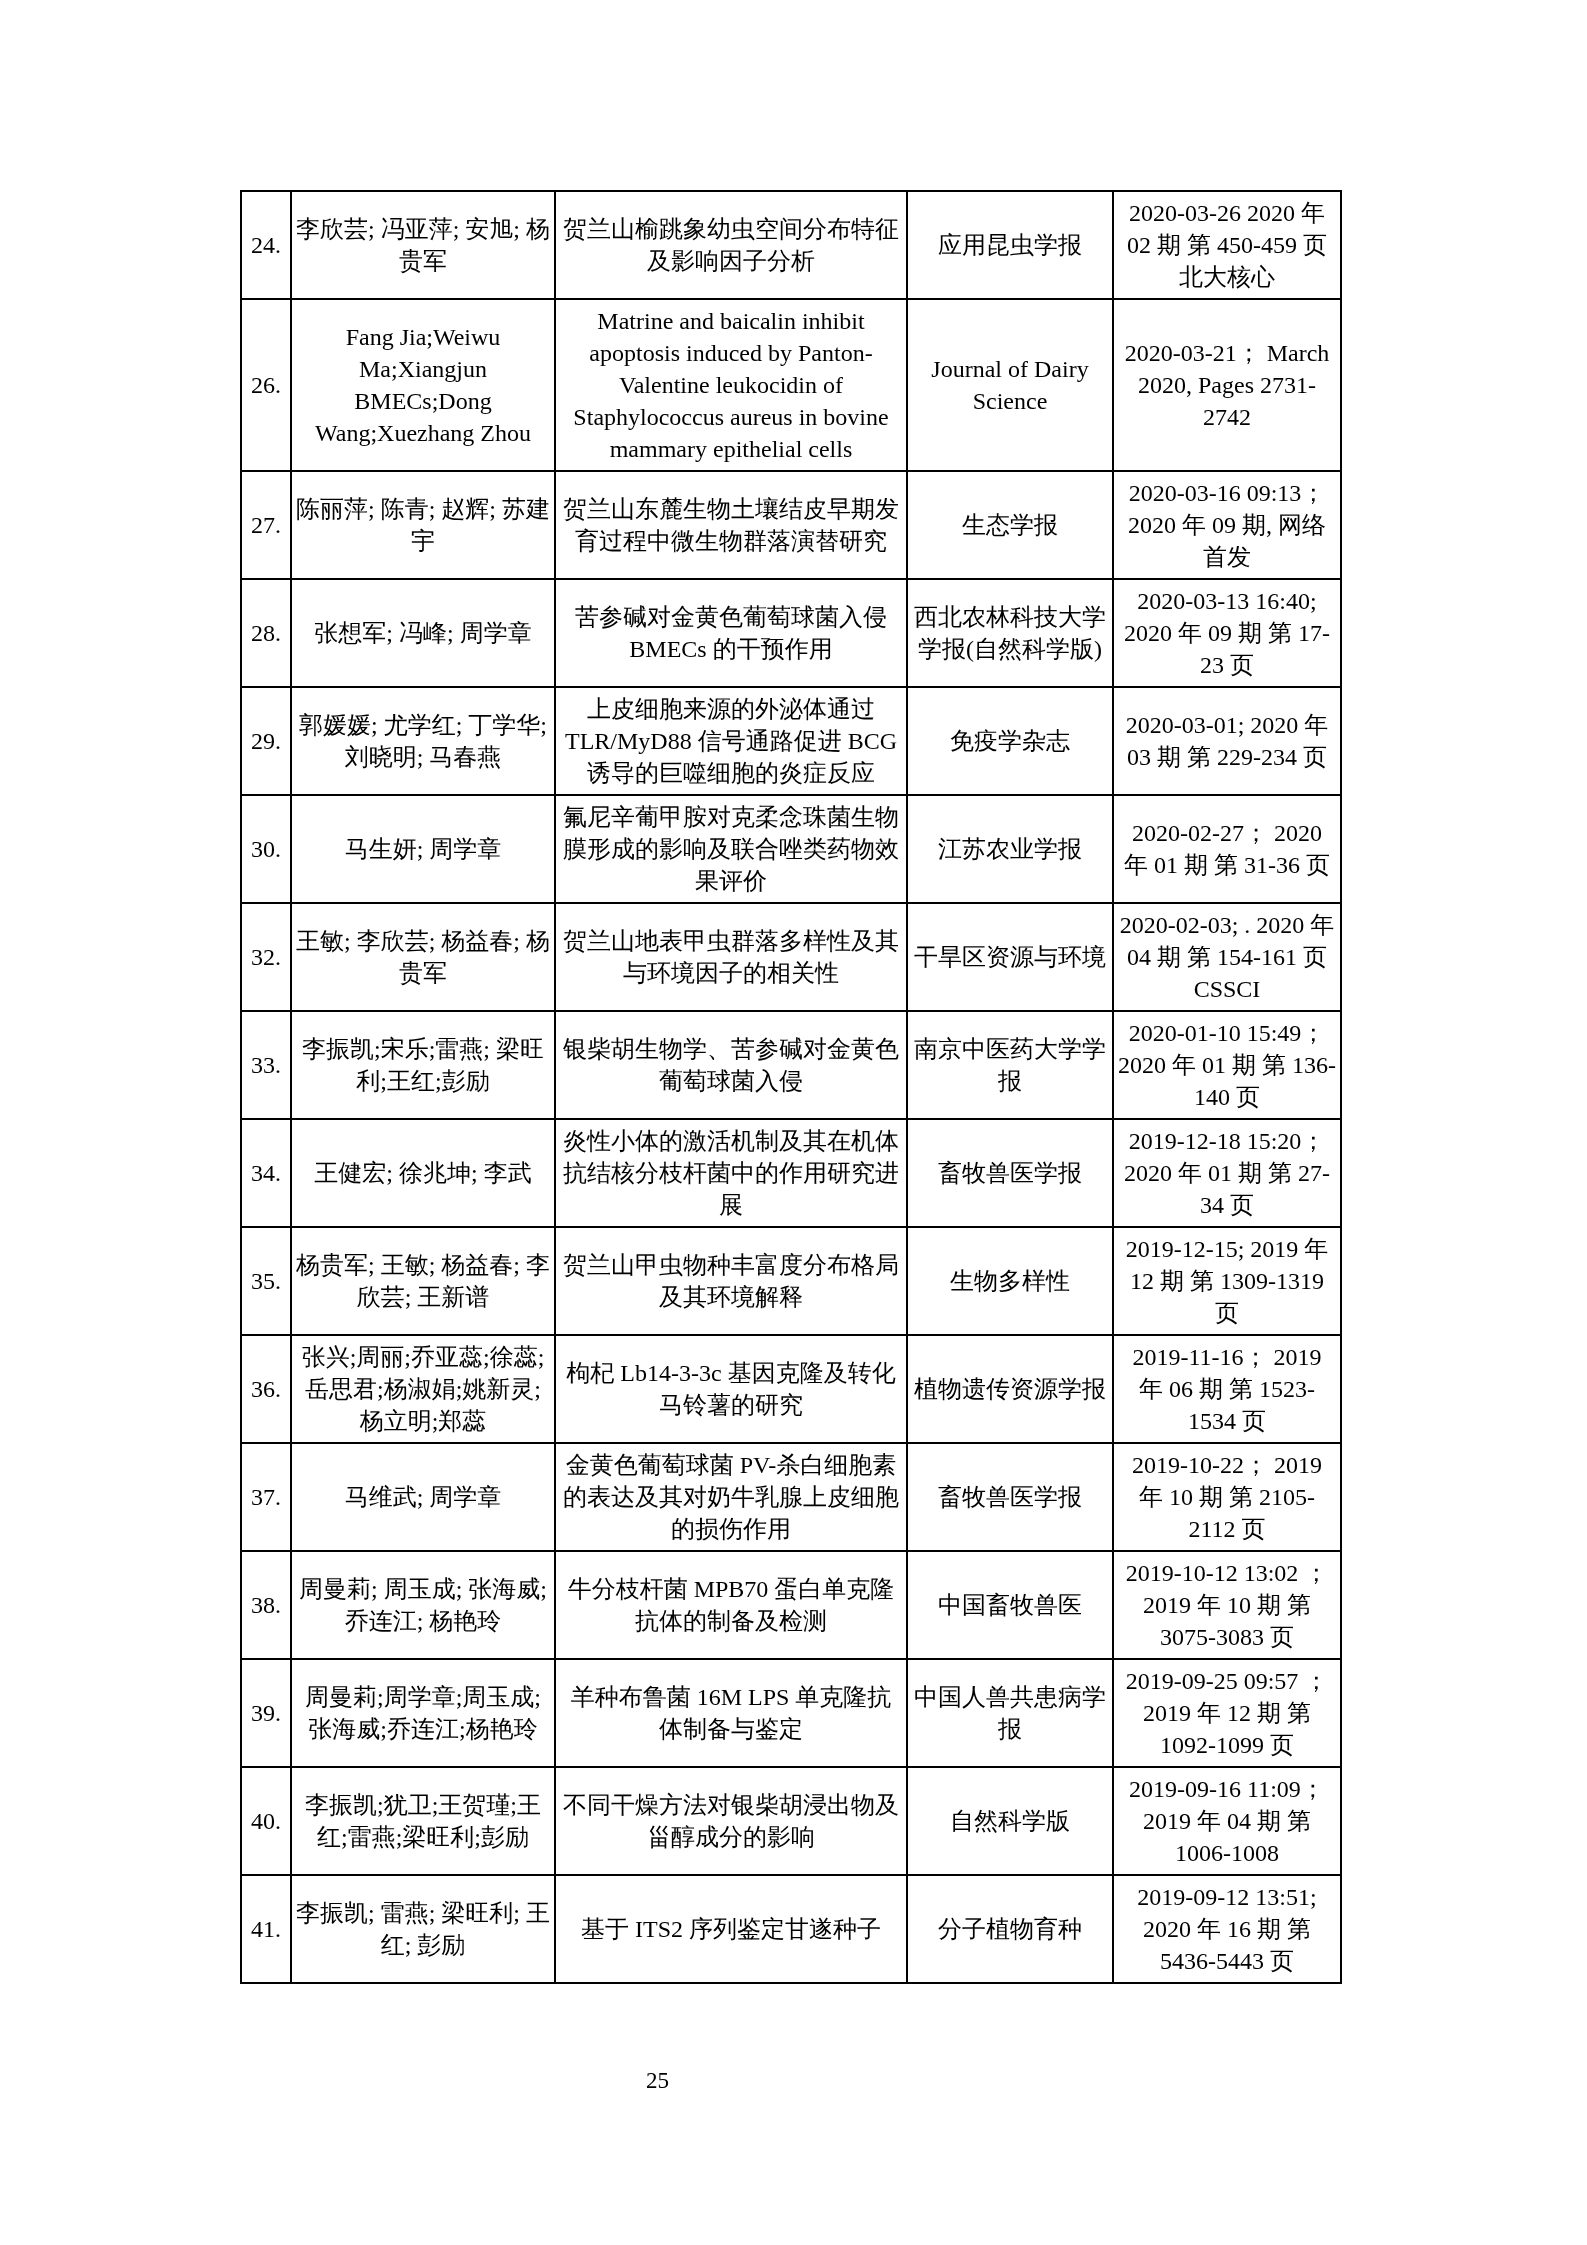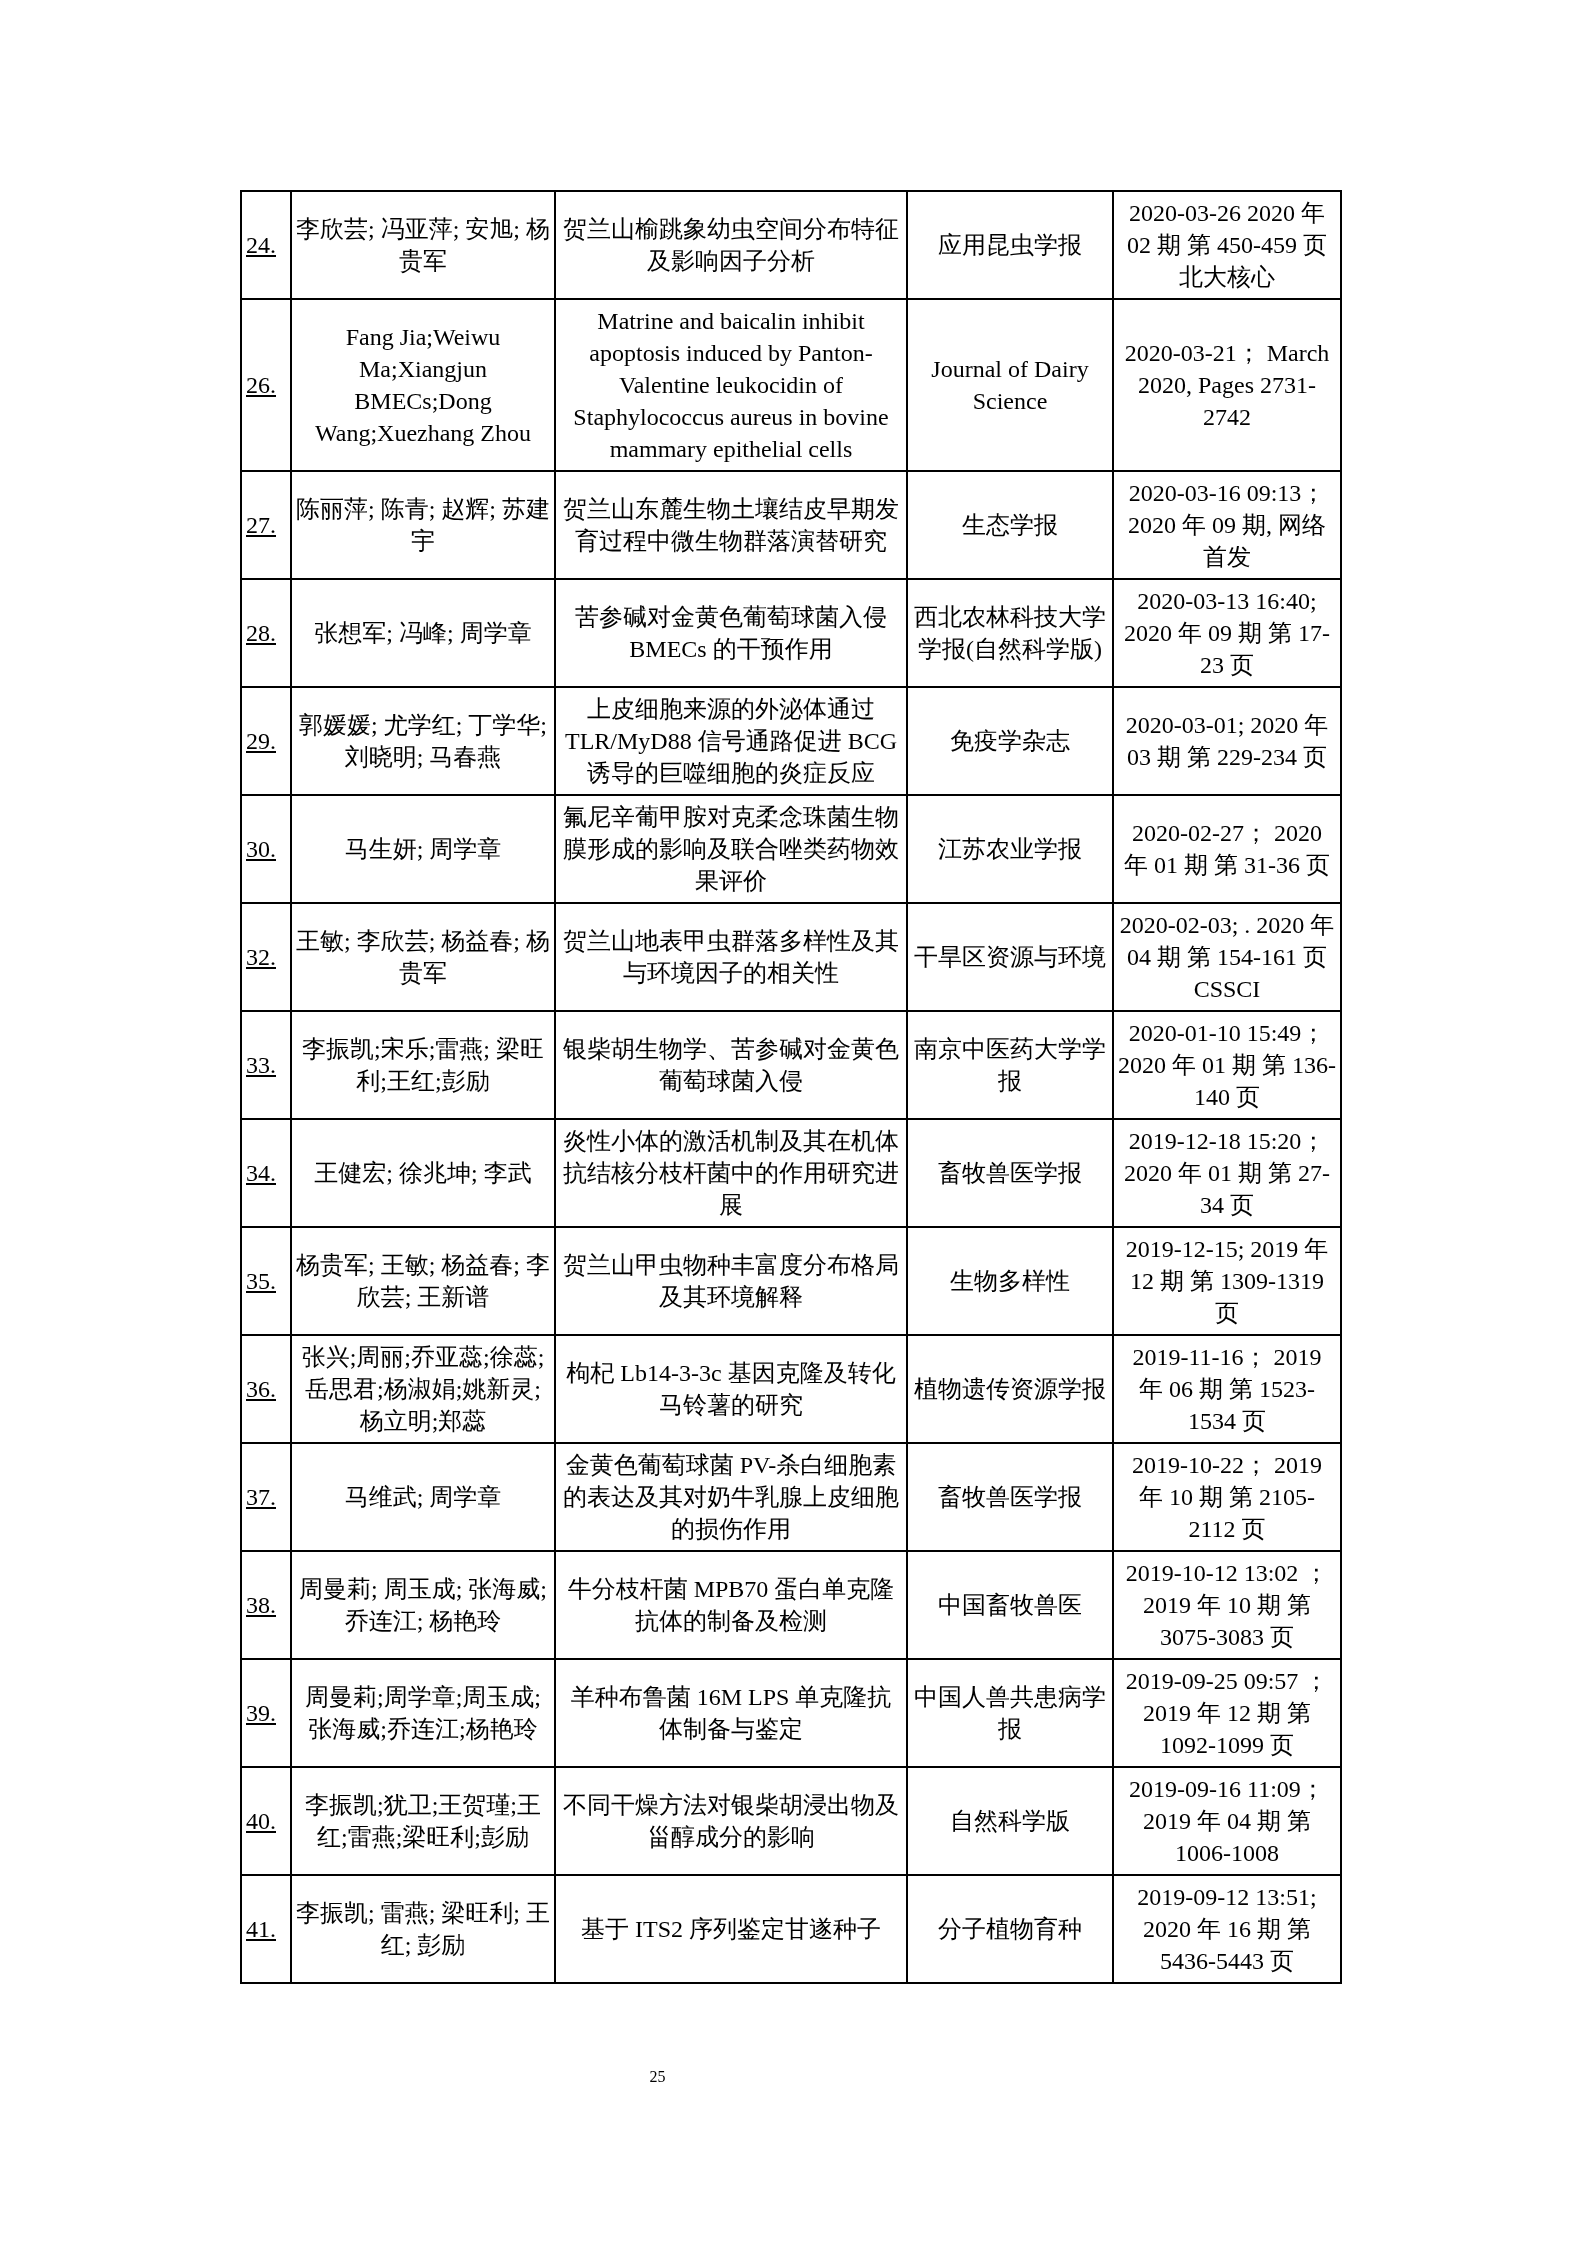--- a/index.html
+++ b/index.html
@@ -27,35 +27,34 @@
     font-size: 24px;
     line-height: 32px;
   }
   table.pub-table td {
     border: 2px solid #000;
     vertical-align: middle;
     padding: 5px 4px;
     word-break: break-word;
   }
   td.col-no {
-    text-align: left;
+    text-align: center;
     padding-left: 2px;
     padding-right: 0;
-    text-decoration: underline;
   }
   td.col-authors, td.col-title, td.col-journal, td.col-date {
     text-align: center;
   }
   .page-number {
     position: absolute;
     top: 2068px;
     left: 0;
     width: 1315px;
     text-align: center;
-    font-size: 16px;
+    font-size: 23px;
   }
 </style>
 </head>
 <body>
 
 <div class="page">
 
   <table class="pub-table">
     <colgroup>
       <col style="width:50px">

